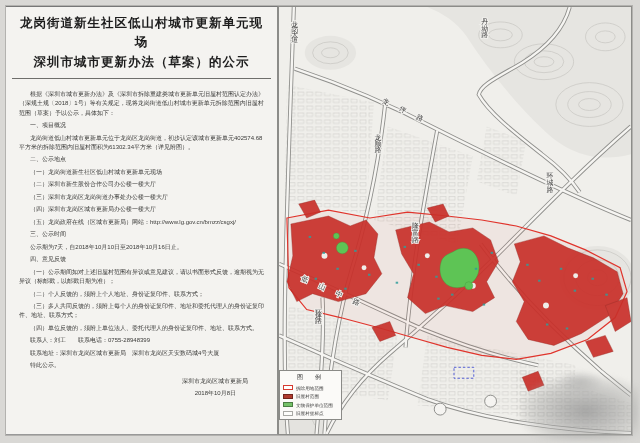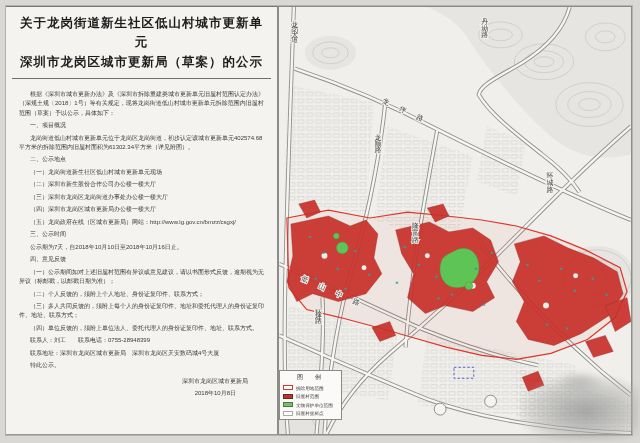--- a/index.html
+++ b/index.html
@@ -43,22 +43,22 @@
       filter:blur(2px);}
 </style>
 </head>
 <body>
 
 <div class="screen">
   <div class="paper">
 
     <div class="doc">
       <div class="title">
-        <div>关于龙岗街道新生社区低山村城市更新单元</div>
-        <div>深圳市龙岗区城市更新局（草案）的公示</div>
+        <div>龙岗街道新生社区低山村城市更新单元现场</div>
+        <div>深圳市城市更新办法（草案）的公示</div>
       </div>
       <div class="tdiv"></div>
       <div class="docbody">
         <p class="para">根据《深圳市城市更新办法》及《深圳市拆除重建类城市更新单元旧屋村范围认定办法》（深规土规〔2018〕1号）等有关规定，现将龙岗街道低山村城市更新单元拆除范围内旧屋村范围（草案）予以公示，具体如下：</p>
         <p class="para">一、项目概况</p>
         <p class="para">龙岗街道低山村城市更新单元位于龙岗区龙岗街道，初步认定该城市更新单元402574.68平方米的拆除范围内旧屋村面积为61302.34平方米（详见附图）。</p>
         <p class="para">二、公示地点</p>
         <p class="para">（一）龙岗街道新生社区低山村城市更新单元现场</p>
         <p class="para">（二）深圳市新生股份合作公司办公楼一楼大厅</p>
         <p class="para">（三）深圳市龙岗区龙岗街道办事处办公楼一楼大厅</p>

